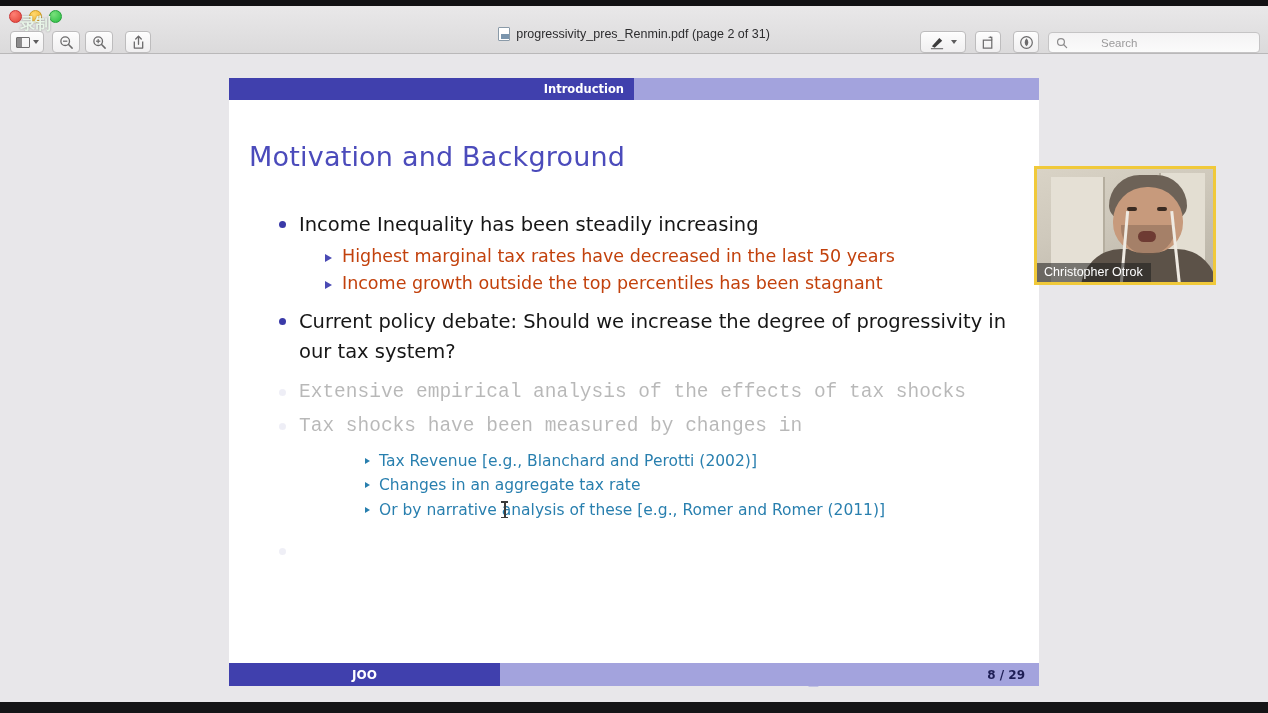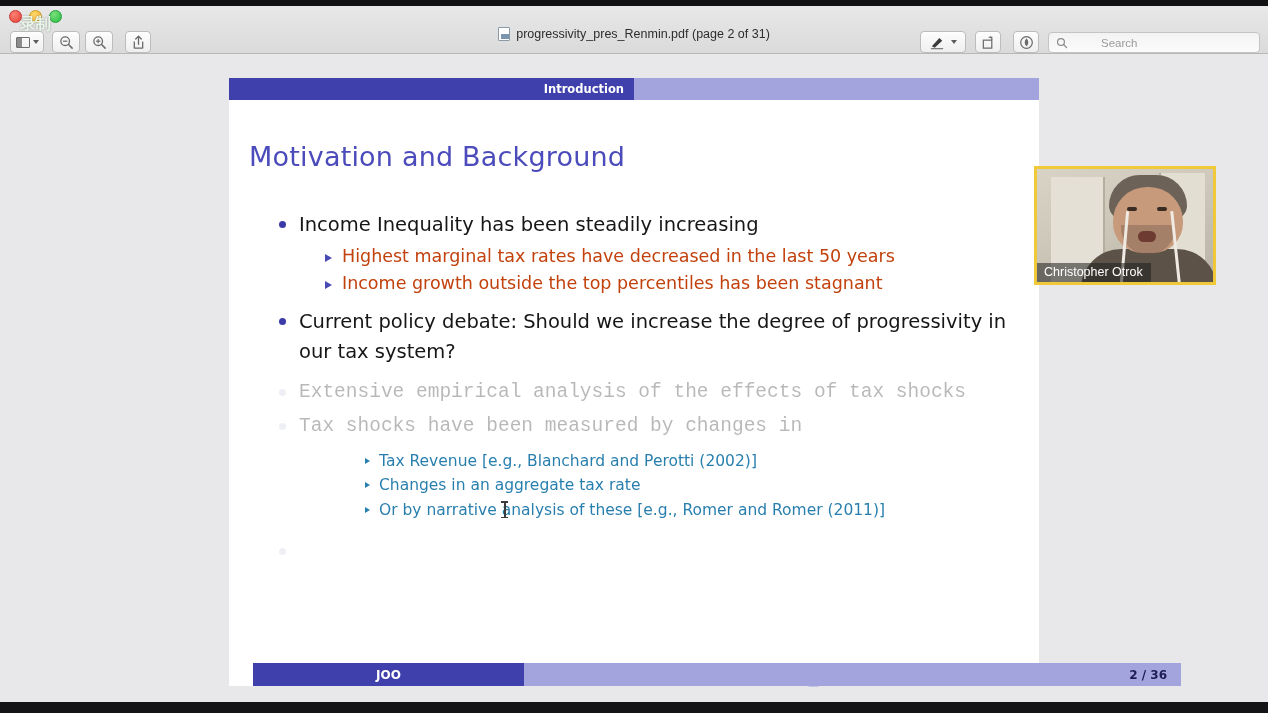--- a/index.html
+++ b/index.html
@@ -129,21 +129,21 @@
   .f-low .dot { background: #c9c9e2; }
   .f-vlow { color: #0369a1; opacity: .85; }
 
   .navsyms {
     position: absolute; left: 0; top: 596px; width: 810px;
     text-align: right; padding-right: 12px;
     color: #b8b8e0; font-size: 13px; letter-spacing: 1px;
     font-family: "DejaVu Sans", sans-serif;
   }
 
-  .slide-foot { position: absolute; left: 0; top: 585px; width: 952px; height: 23px; display: flex; padding-left: 24px; }
+  .slide-foot { position: absolute; left: 0; top: 585px; width: 810px; height: 23px; display: flex; }
   .foot-seg { display: flex; align-items: center; justify-content: center; font-size: 12px; font-weight: bold; color: #ffffff; }
   .foot-a { width: 271px; background: #4040ad; }
   .foot-b { width: 270px; background: #7b7bc9; }
   .foot-c { flex: 1; background: #a3a3dd; justify-content: flex-end; padding-right: 14px; color: #1e1e55; }
 
   
   .cam {
     position: absolute; left: 1034px; top: 166px; width: 182px; height: 119px;
     border: 3px solid #f0c93a; background: #0d0d0d; overflow: hidden;
   }
@@ -316,21 +316,21 @@
         <div class="l1 f-low" style="margin-top:14px">
           <span class="dot"></span>
         </div>
 
       </div>
 
       <div class="navsyms">◂ ❑ ▸  ◂ ❐ ▸  ◂ ☰ ▸  ◂ ☰ ▸   ☰   ↺ ⌕ ↻</div>
 
       <div class="slide-foot">
         <div class="foot-seg foot-a">JOO</div>
-        <div class="foot-seg foot-c">2 / 36</div>
+        <div class="foot-seg foot-c">8 / 29</div>
       </div>
 
     </div>
 
     <div class="ibeam">
       <i class="cap-t"></i>
         <i class="stem"></i>
         <i class="cap-b"></i>
     </div>
 

